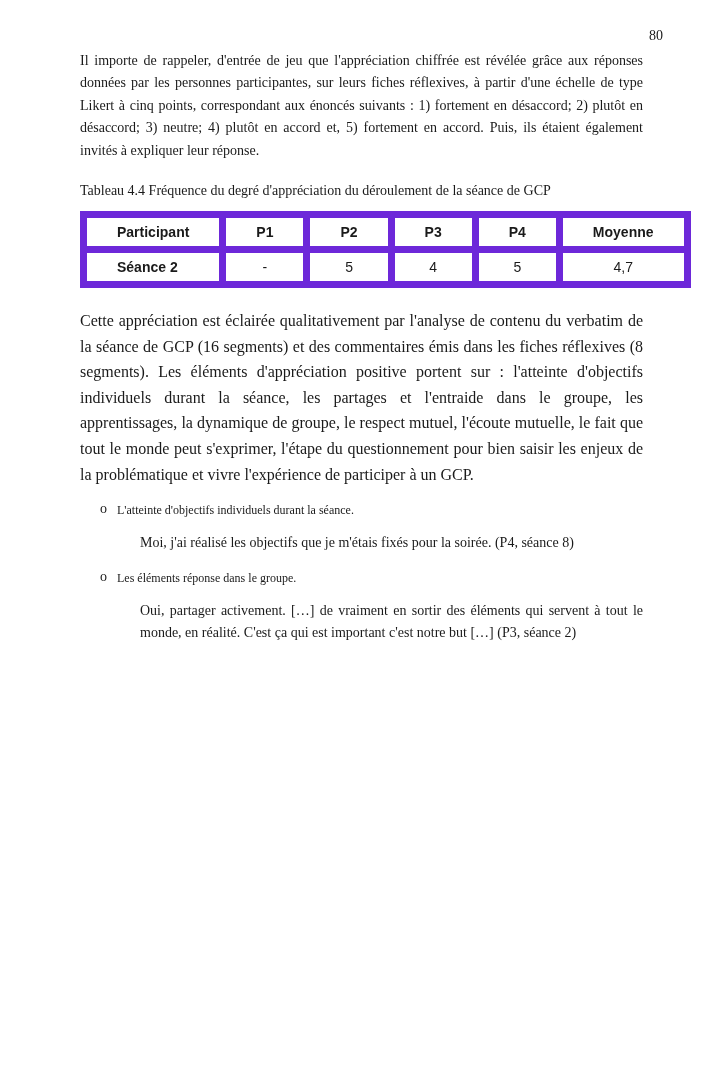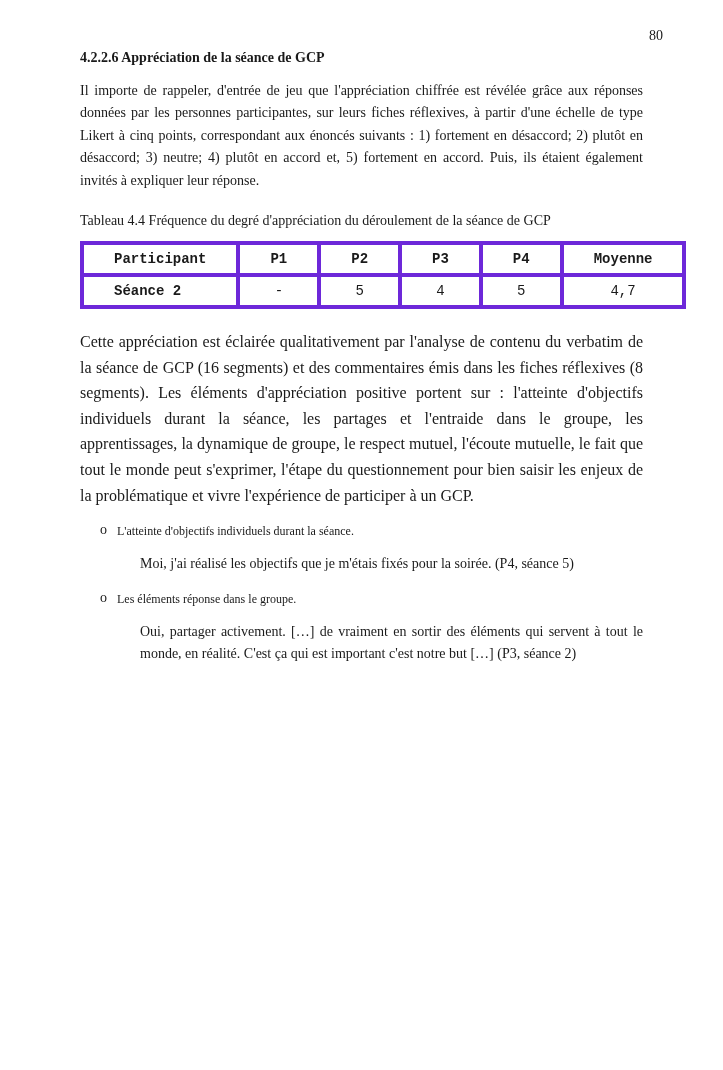--- a/index.html
+++ b/index.html
@@ -54,25 +54,25 @@
       margin-bottom: 10px;
     }
 
     table {
       border-collapse: collapse;
       width: 100%;
       margin-bottom: 20px;
     }
 
     table th, table td {
-      border: 4px solid #6d28d9;
+      border: 7px solid #6d28d9;
       padding: 6px 30px;
       text-align: center;
       font-size: 14px;
-      font-family: Liberation Mono, monospace;
+      font-family: Liberation Sans, sans-serif;
     }
 
     table th:first-child, table td:first-child {
       text-align: left;
       font-weight: bold;
     }
 
     table th {
       font-weight: bold;
     }
@@ -119,21 +119,20 @@
       margin: 6px 0 14px 60px;
     }
   </style>
 </head>
 <body>
 
 <div class="page">
 
   <div class="page-number">80</div>
 
-  <h2 class="section-heading">4.2.2.6   Appréciation de la séance de GCP</h2>
 
   <p class="body-text">
     Il importe de rappeler, d'entrée de jeu que l'appréciation chiffrée est révélée grâce aux réponses données par les personnes participantes, sur leurs fiches réflexives, à partir d'une échelle de type <span class="italic">Likert</span> à cinq points, correspondant aux énoncés suivants : 1) fortement en désaccord; 2) plutôt en désaccord; 3) neutre; 4) plutôt en accord et, 5) fortement en accord. Puis, ils étaient également invités à expliquer leur réponse.
   </p>
 
   <p class="table-caption">Tableau 4.4 Fréquence du degré d'appréciation du déroulement de la séance de GCP</p>
 
   <table>
     <thead>
       <tr>
@@ -158,21 +157,21 @@
   </table>
 
   <p class="body-text-after-table">Cette appréciation est éclairée qualitativement par l'analyse de contenu du verbatim de la séance de GCP (16 segments) et des commentaires émis dans les fiches réflexives (8 segments). Les éléments d'appréciation positive portent sur : l'atteinte d'objectifs individuels durant la séance, les partages et l'entraide dans le groupe, les apprentissages, la dynamique de groupe, le respect mutuel, l'écoute mutuelle, le fait que tout le monde peut s'exprimer, l'étape du questionnement pour bien saisir les enjeux de la problématique et vivre l'expérience de participer à un GCP.</p>
 
   <ul class="bullet-list">
 
     <li class="bullet-item">
       <span class="bullet-marker">o</span>
       <span class="bullet-text">L'atteinte d'objectifs individuels durant la séance.</span>
     </li>
-    <div class="quote-block">Moi, j'ai réalisé les objectifs que je m'étais fixés pour la soirée. (P4, séance 5)</div>
+    <div class="quote-block">Moi, j'ai réalisé les objectifs que je m'étais fixés pour la soirée. (P4, séance 8)</div>
 
     <li class="bullet-item">
       <span class="bullet-marker">o</span>
       <span class="bullet-text">Les éléments réponse dans le groupe.</span>
     </li>
     <div class="quote-block">Oui, partager activement. […] de vraiment en sortir des éléments qui servent à tout le monde, en réalité. C'est ça qui est important c'est notre but […] (P3, séance 2)</div>
 
   </ul>
 
 </div>

